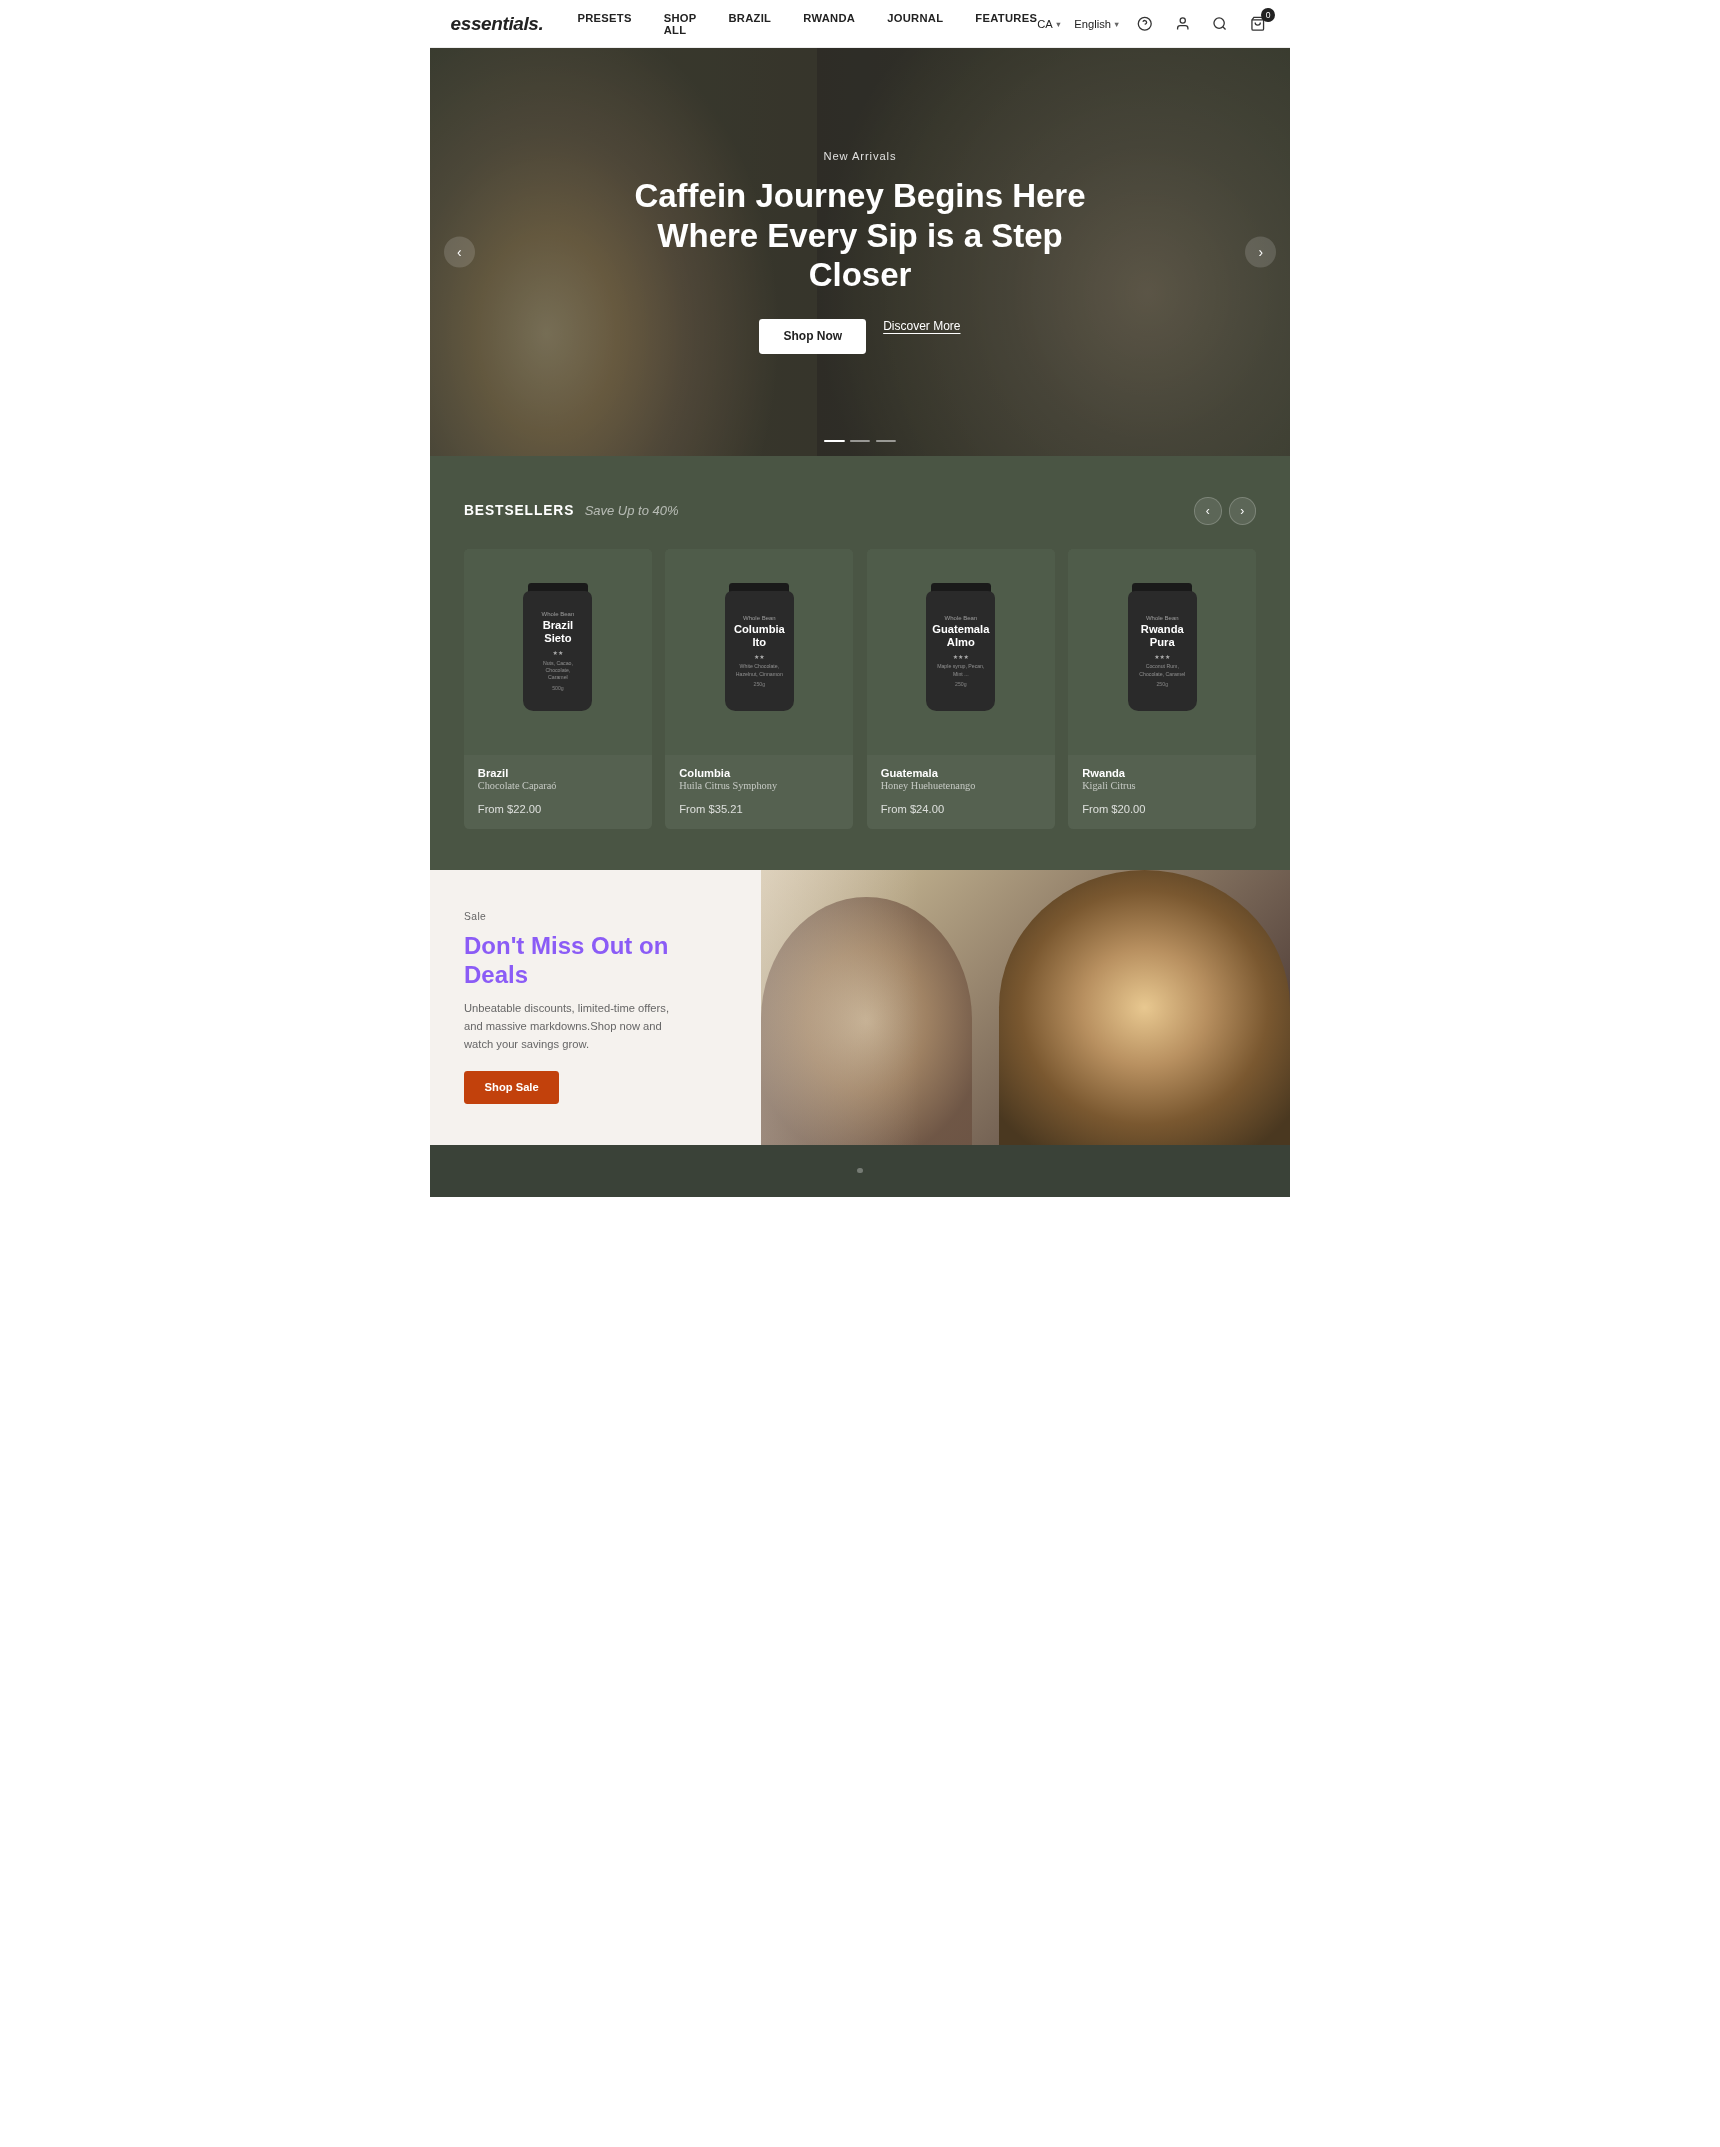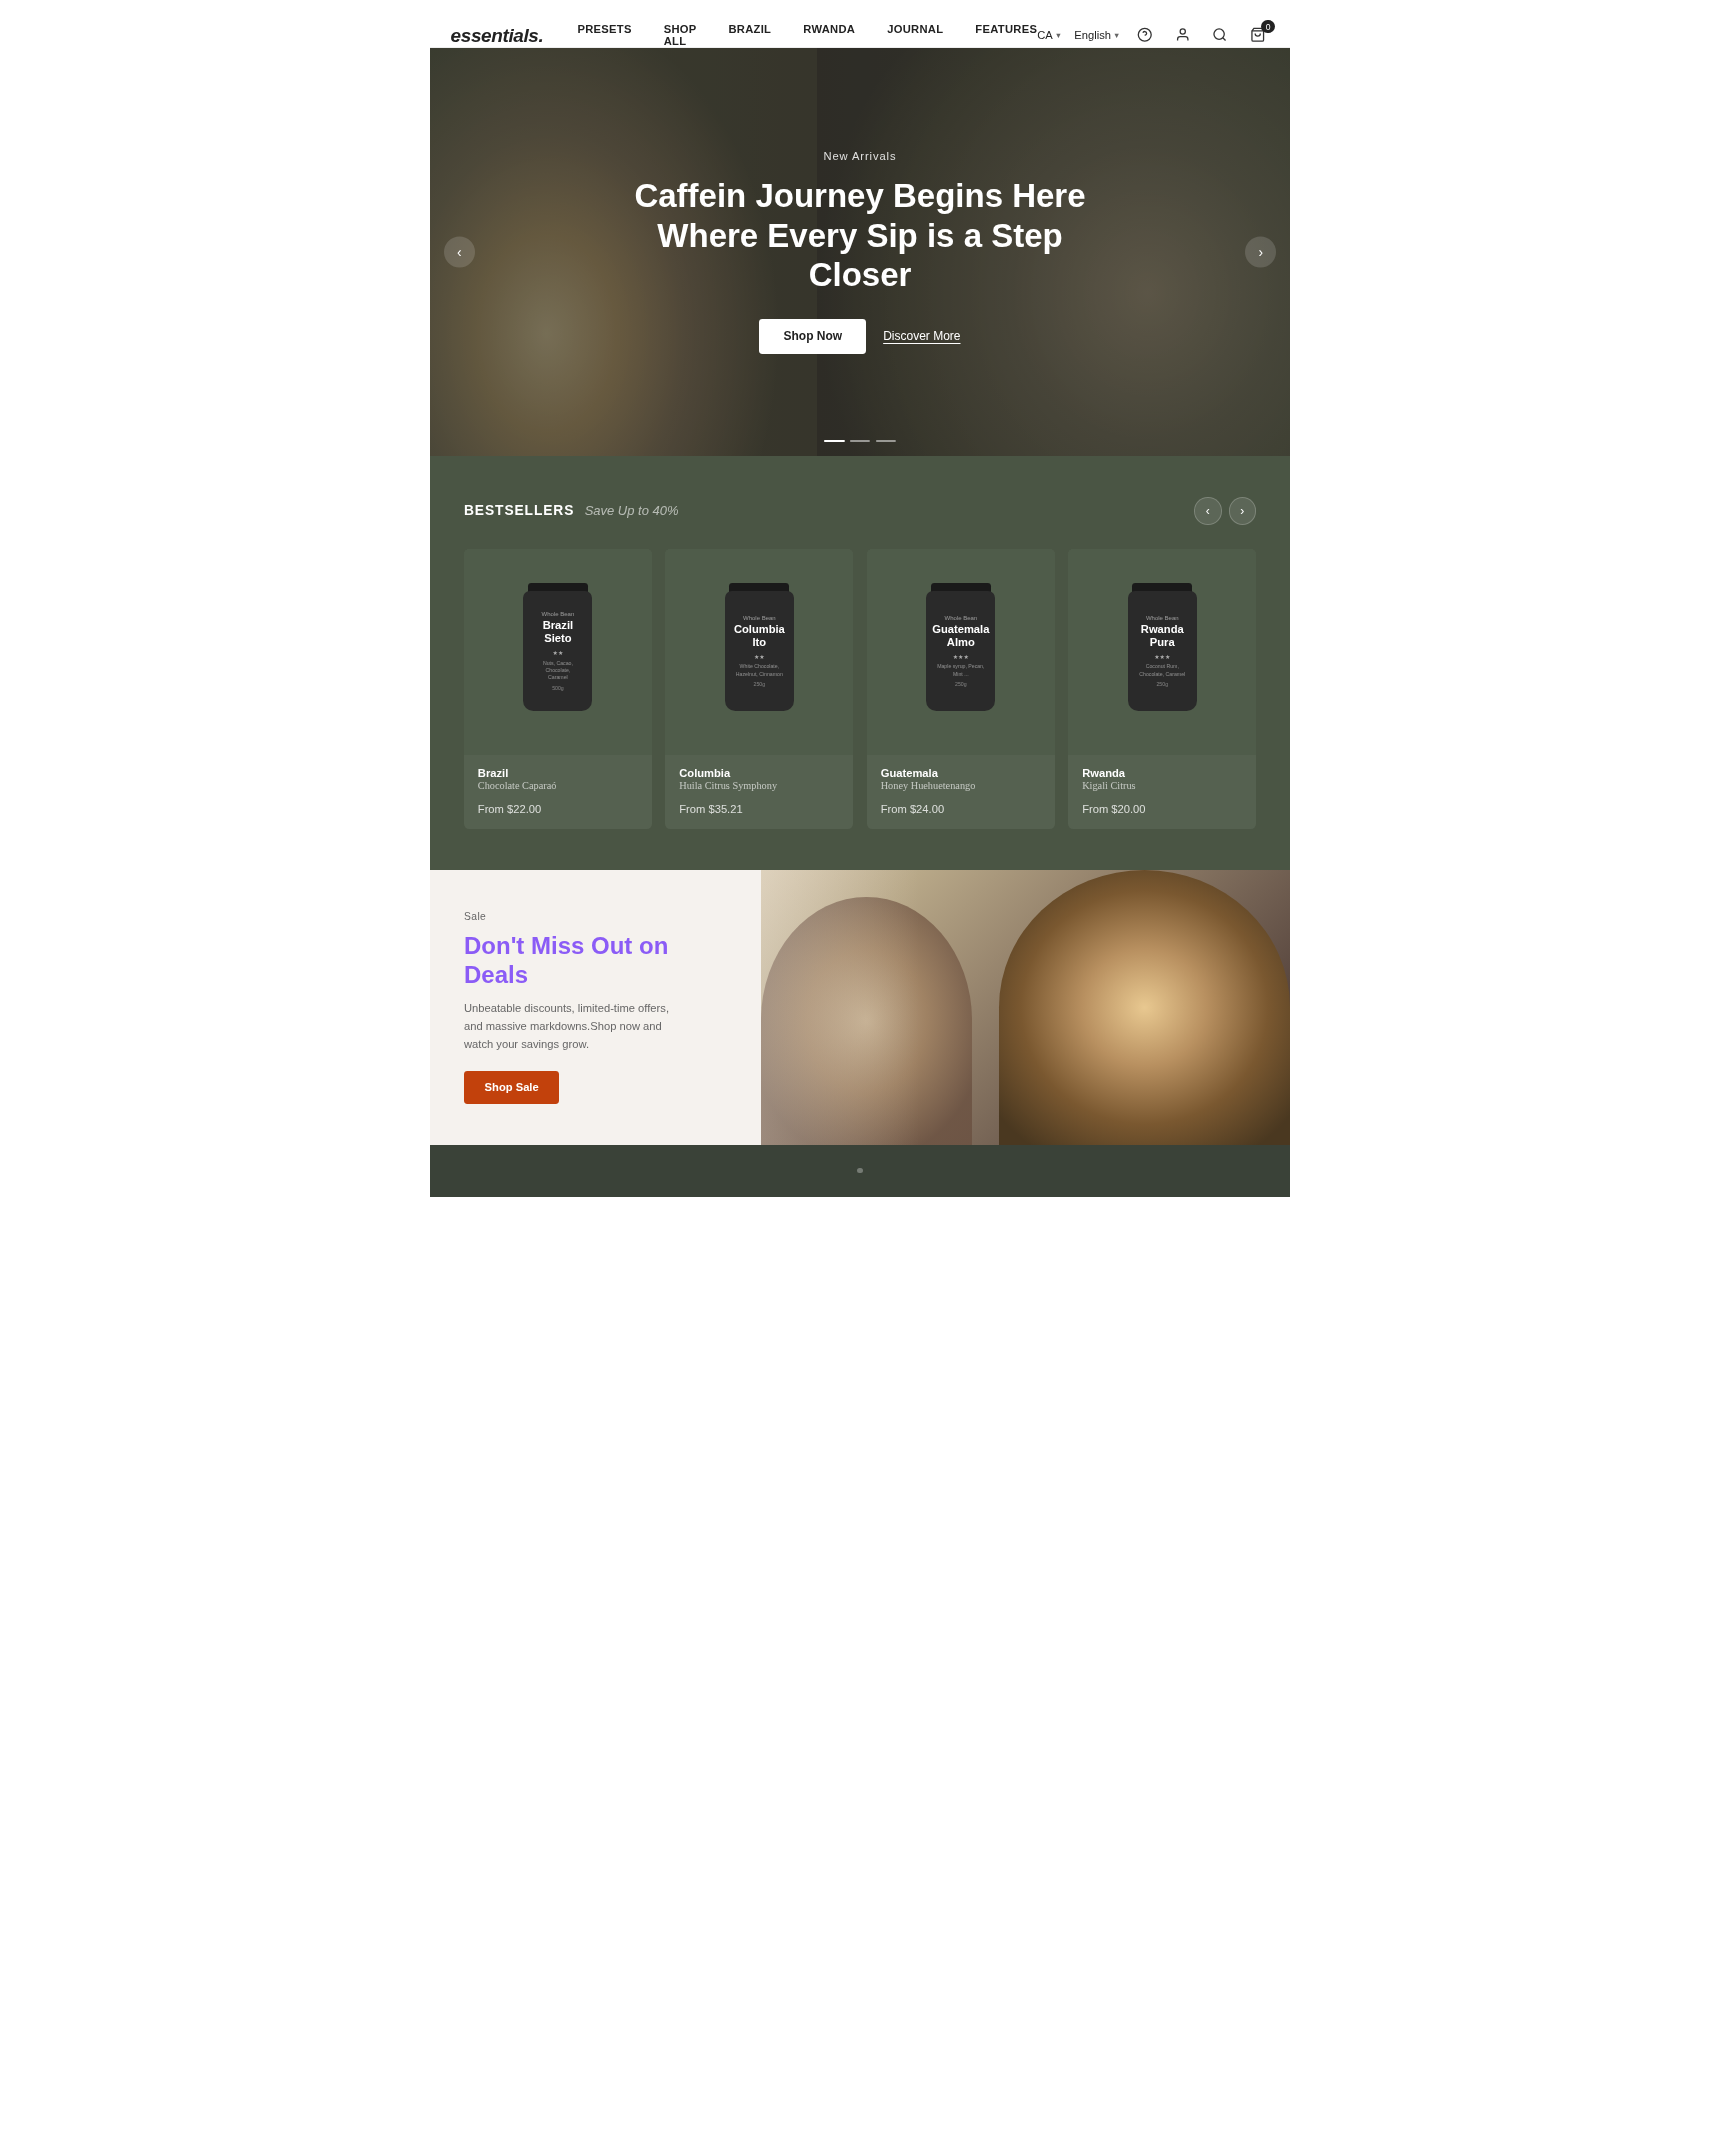--- a/index.html
+++ b/index.html
@@ -1,21 +1,21 @@
 <!DOCTYPE html>
 <html style="font-size:13.8px"><head>
   <meta charset="utf-8">
   <style>
     * { margin: 0; padding: 0; box-sizing: border-box; }
     body { font-family: -apple-system, BlinkMacSystemFont, 'Segoe UI', sans-serif; background: #fff; width: 860px; margin: 0 auto; }
 
     
     .navbar {
       display: flex;
-      align-items: flex-end;
+      align-items: center;
       padding: 0 20.6px;
       height: 48px;
       background: #fff;
       border-bottom: 0.9px solid #eee;
       position: relative;
       z-index: 10;
     }
     .logo {
       font-weight: 800;
       font-size: 19px;
@@ -152,21 +152,21 @@
       font-size: 33px;
       font-weight: 800;
       color: #fff;
       line-height: 1.2;
       max-width: 499px;
       margin-bottom: 24px;
     }
     .hero-buttons {
       display: flex;
       gap: 17px;
-      align-items: center;
+      align-items: flex-start;
     }
     .btn-primary {
       background: #fff;
       color: #222;
       border: none;
       padding: 10.3px 24px;
       font-size: 12px;
       font-weight: 600;
       border-radius: 3.4px;
       cursor: pointer;

